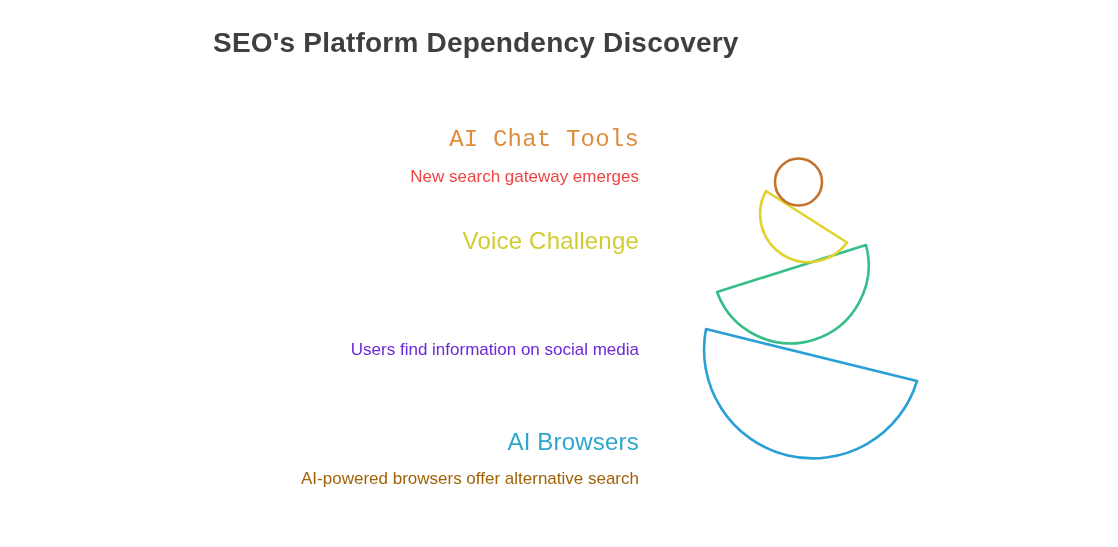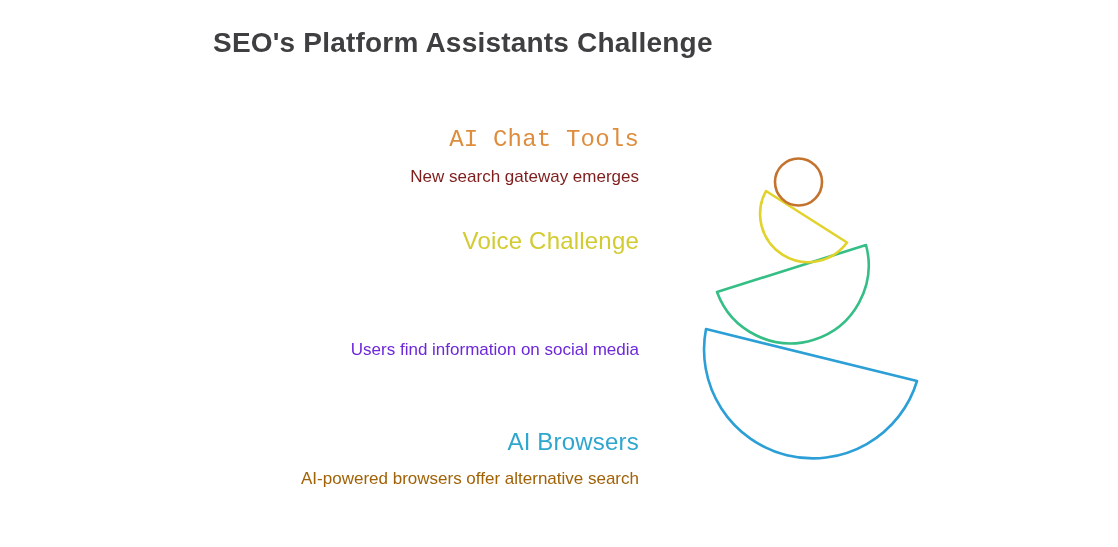--- a/index.html
+++ b/index.html
@@ -66,27 +66,27 @@
     width: 1118px;
     height: 547px;
     pointer-events: none;
   }
 </style>
 </head>
 <body>
 
 <div class="page">
 
-  <h1 class="title" style="color: rgb(63, 63, 65);">SEO's Platform Assistants Challenge</h1>
+  <h1 class="title" style="color: rgb(63, 63, 65);">SEO's Platform Dependency Discovery</h1>
 
   <div class="items">
 
     <div class="item">
       <div class="item-label" style="color: rgb(221, 141, 60); font-family: Liberation Mono, monospace;">AI Chat Tools</div>
-      <div class="item-desc" style="color: #7f1d1d;">New search gateway emerges</div>
+      <div class="item-desc" style="color: #ef4444;">New search gateway emerges</div>
     </div>
 
     <div class="item">
       <div class="item-label" style="color: rgb(210, 203, 49);">Voice Challenge</div>
     </div>
 
     <div class="item">
       <div class="item-desc" style="color: #6d28d9;">Users find information on social media</div>
     </div>
 

